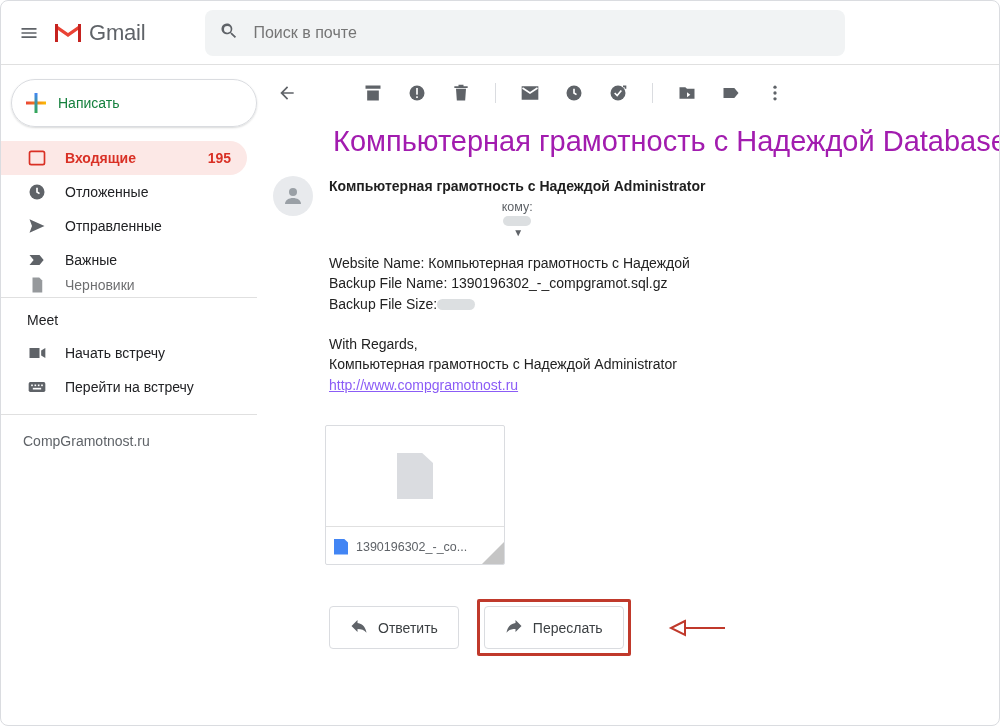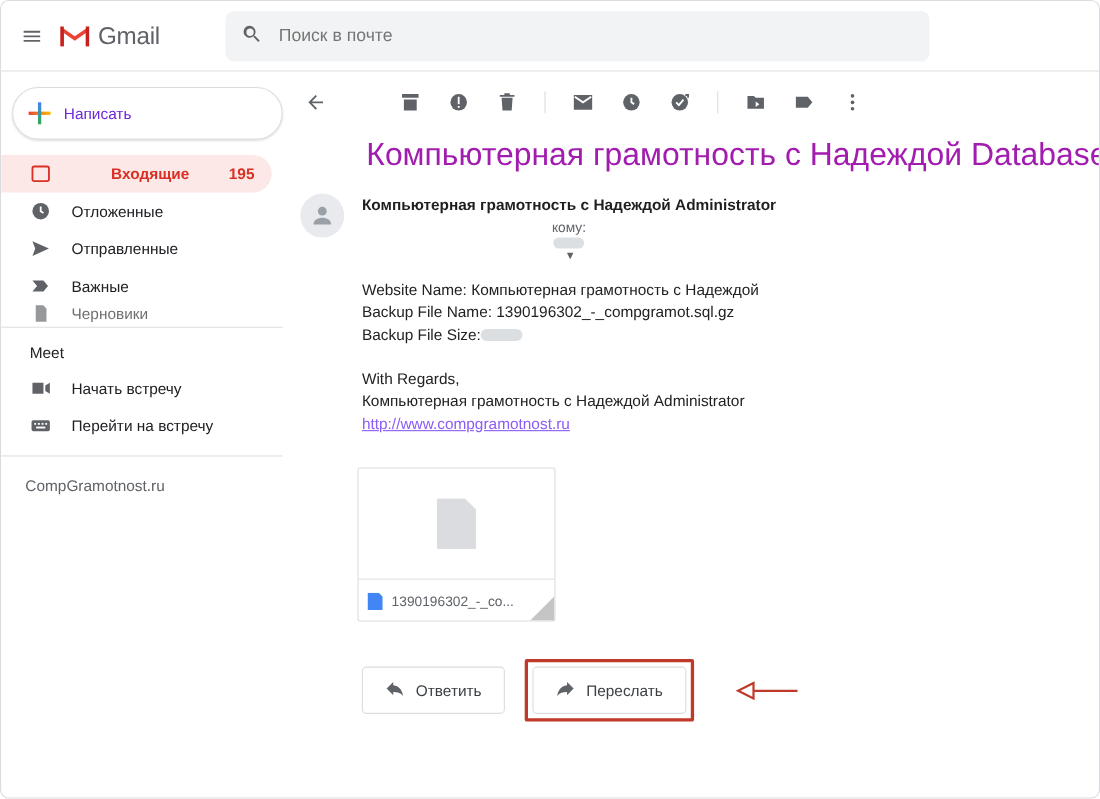--- a/index.html
+++ b/index.html
@@ -51,21 +51,21 @@
   
   .compose {
     height: 48px;
     border: 1px solid #dadce0;
     border-radius: 24px;
     box-shadow: 0 1px 2px rgba(60,64,67,.2);
     display: inline-flex; align-items:center;
     padding: 0 22px 0 14px;
     margin: 2px 0 14px 10px;
     cursor:pointer;
-    font-size: 14px; color:#6d28d9; font-weight:500;
+    font-size: 14px; color:#15803d; font-weight:500;
   }
   .compose .plus { position:relative; width:20px;height:20px; margin-right:12px;}
   .compose .plus::before,
   .compose .plus::after {
     content:""; position:absolute; left:50%; top:50%;
     transform:translate(-50%,-50%);
   }
   .compose .plus::before { width:20px;height:3px; background:linear-gradient(90deg,#ea4335,#fbbc04);}
   .compose .plus::after { width:3px;height:20px; background:linear-gradient(180deg,#4285f4,#34a853);}
   
@@ -73,21 +73,21 @@
     height: 34px;
     display:flex; align-items:center;
     padding: 0 16px 0 26px;
     border-radius: 0 18px 18px 0;
     margin-right: 10px;
     color:#202124;
     cursor:pointer;
   }
   .nav-item .ic { width:20px; height:20px; color:#5f6368; margin-right: 18px; display:flex;align-items:center;justify-content:center;}
   .nav-item .count { margin-left:auto; font-weight:700;}
-  .nav-item.active { background:#fce8e6; color:#d93025; font-weight:700;gap:36px;}
+  .nav-item.active { background:#fce8e6; color:#d93025; font-weight:700;}
   .nav-item.active .ic { color:#d93025;}
   .meet-title {
     font-size:14px; font-weight:500; color:#202124;
     padding: 14px 0 8px 26px;
     border-top: 1px solid #e0e0e0;
     margin-top: 4px;
   }
   .hangout {
     border-top:1px solid #e0e0e0; margin-top:10px;
     padding: 18px 0 0 22px; color:#5f6368;

